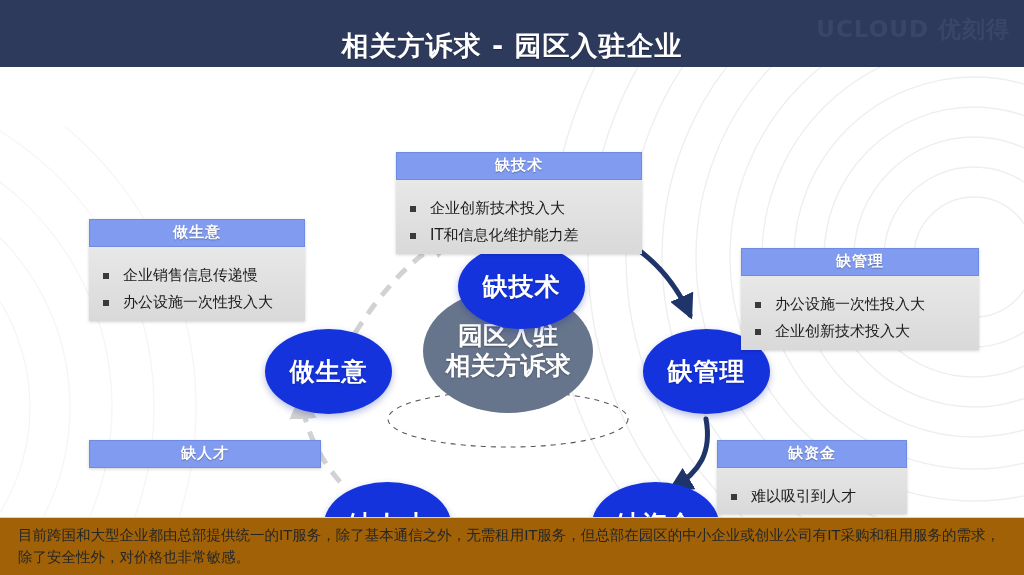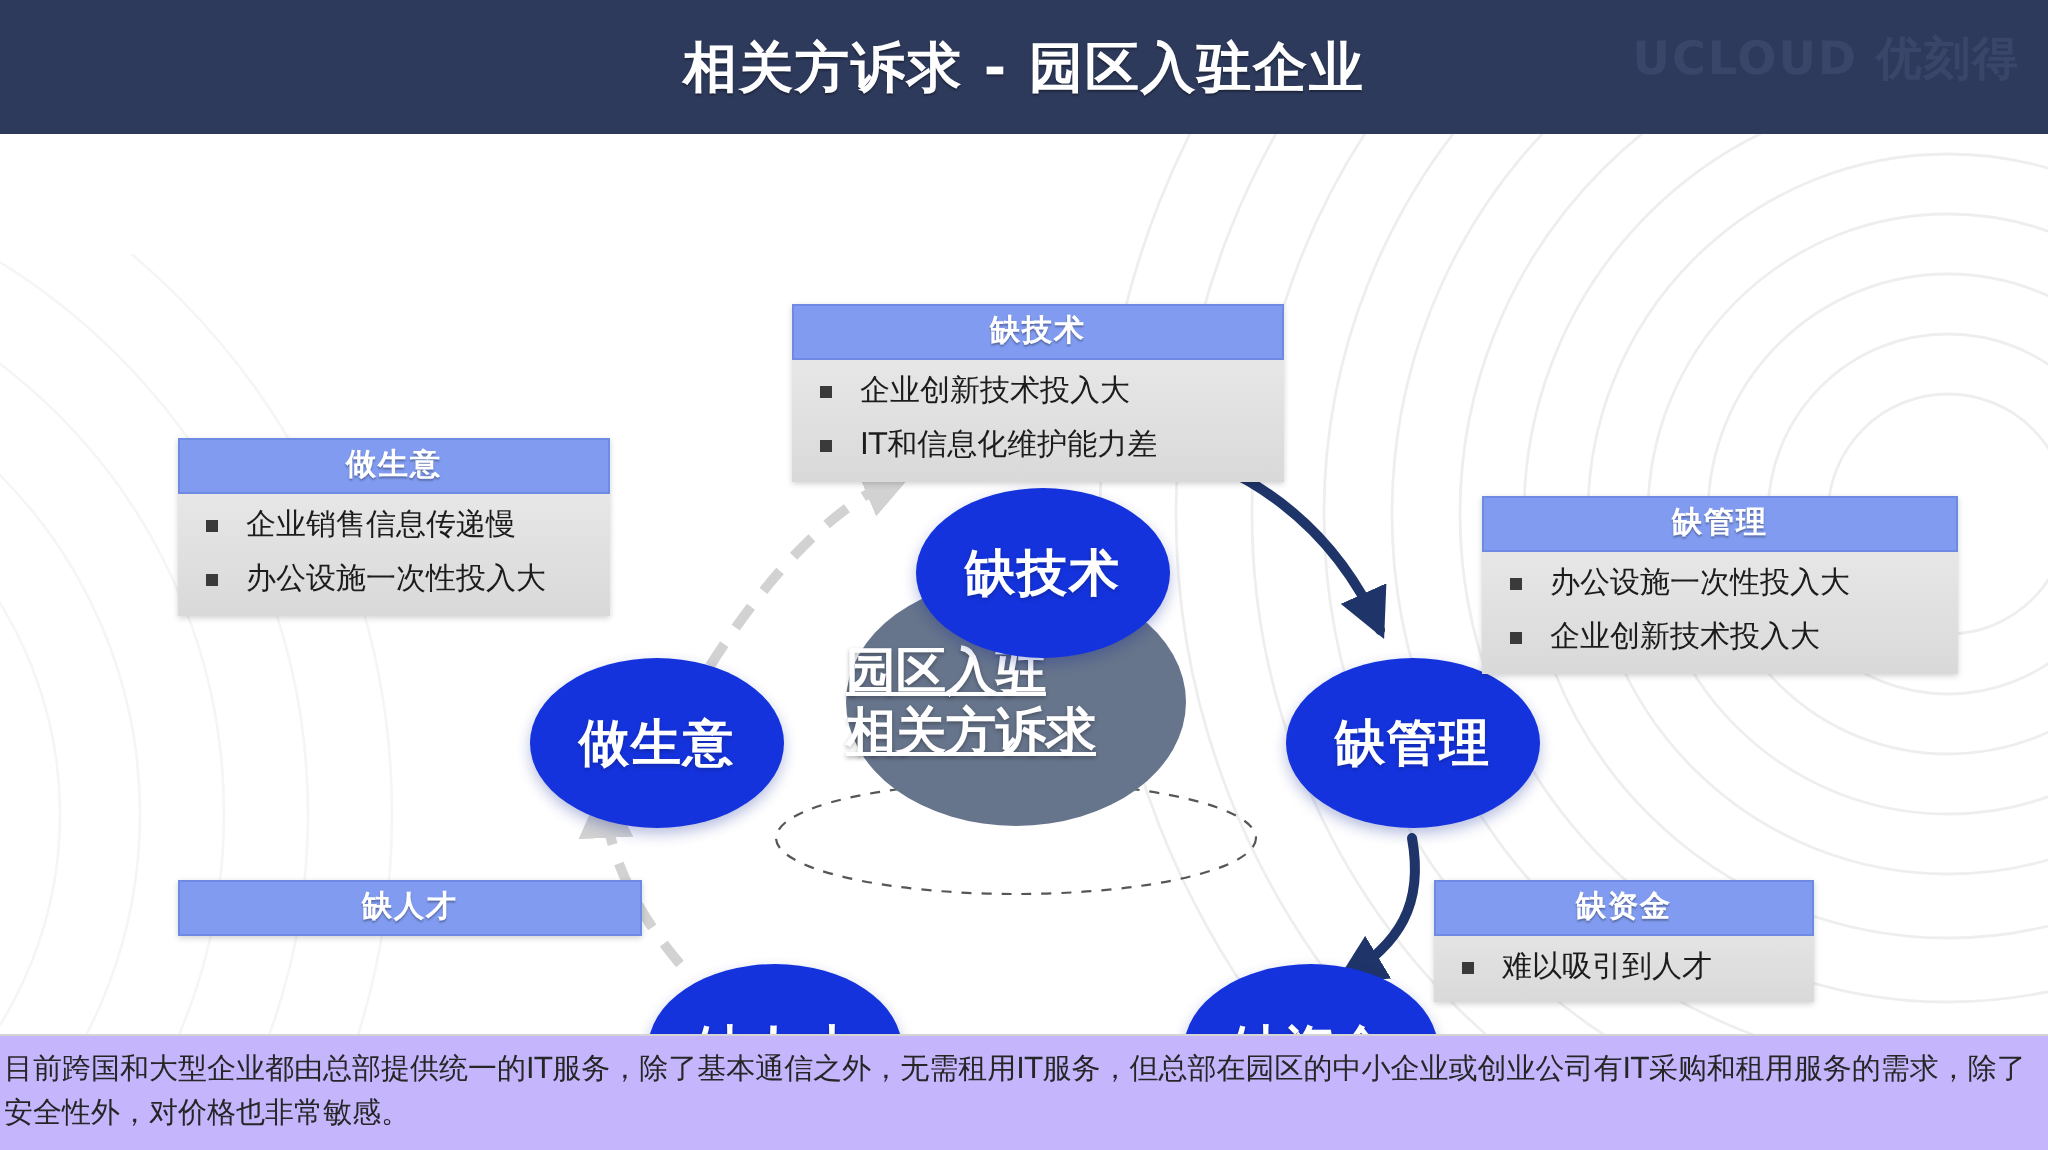--- a/index.html
+++ b/index.html
@@ -17,21 +17,21 @@
   }
 
   
   .header {
     position: absolute; left: 0; top: 0;
     width: 1024px; height: 67px;
     background: #2e3a5c;
     overflow: hidden;
   }
   .header-title {
-    position: absolute; left: 0; top: 0;
+    position: absolute; left: 0; top: 12px;
     width: 1024px; height: 67px;
     display: flex; align-items: center; justify-content: center;
     color: #ffffff;
     font-size: 27px; font-weight: bold;
     letter-spacing: 1px;
     text-shadow: 0 1px 1px rgba(0,0,0,0.35);
   }
   .watermark-brand {
     position: absolute; right: 14px; top: 14px;
     font-size: 23px; font-weight: bold;
@@ -68,26 +68,25 @@
   }
 
   
   .center-node {
     position: absolute;
     left: 423px; top: 222px;
     width: 170px; height: 124px;
     border-radius: 50%;
     background: #67758c;
     display: flex; flex-direction: column;
-    justify-content: center;
+    align-items: center; justify-content: center;
     color: #ffffff;
     font-size: 25px; font-weight: bold;
     line-height: 1.22;
     text-shadow: 0 1px 2px rgba(0,0,0,0.30);
-    text-decoration: underline;
   }
 
   
   .node {
     position: absolute;
     border-radius: 50%;
     background: #1433dc;
     display: flex; align-items: center; justify-content: center;
     color: #ffffff;
     font-size: 25px; font-weight: bold;
@@ -110,21 +109,21 @@
   .card-head {
     background: #809bf0;
     border: 1px solid #6f8ae2;
     color: #ffffff;
     font-size: 15px; font-weight: bold;
     text-align: center;
     padding: 3px 0 4px 0;
     letter-spacing: 1px;
     text-shadow: 0 1px 1px rgba(0,0,0,0.30);
   }
-  .card-body { padding: 5px 6px 8px 8px; }
+  .card-body { padding: 18px 6px 8px 8px; }
   .bullet-row {
     display: flex; align-items: flex-start;
     margin-bottom: 7px;
   }
   .bullet-row:last-child { margin-bottom: 0; }
   .bullet-mark {
     flex: 0 0 auto;
     width: 6px; height: 6px;
     background: #3a3a3a;
     margin: 8px 14px 0 6px;
@@ -138,23 +137,23 @@
   .card-tech   { left: 396px; top: 85px;  width: 246px; }
   .card-biz    { left: 89px;  top: 152px; width: 216px; }
   .card-manage { left: 741px; top: 181px; width: 238px; }
   .card-talent { left: 89px;  top: 373px; width: 232px; }
   .card-money  { left: 717px; top: 373px; width: 190px; }
 
   
   .footer {
     position: absolute; left: 0; top: 517px;
     width: 1024px; height: 58px;
-    background: #c4b5fd;
+    background: #a16207;
     border-top: 1px solid #d4d4d4;
-    padding: 6px 10px 0 2px;
+    padding: 6px 10px 0 18px;
     overflow: hidden;
   }
   .footer-text {
     font-size: 14.5px;
     color: #262626;
     line-height: 1.55;
   }
 </style>
 </head>
 <body>

